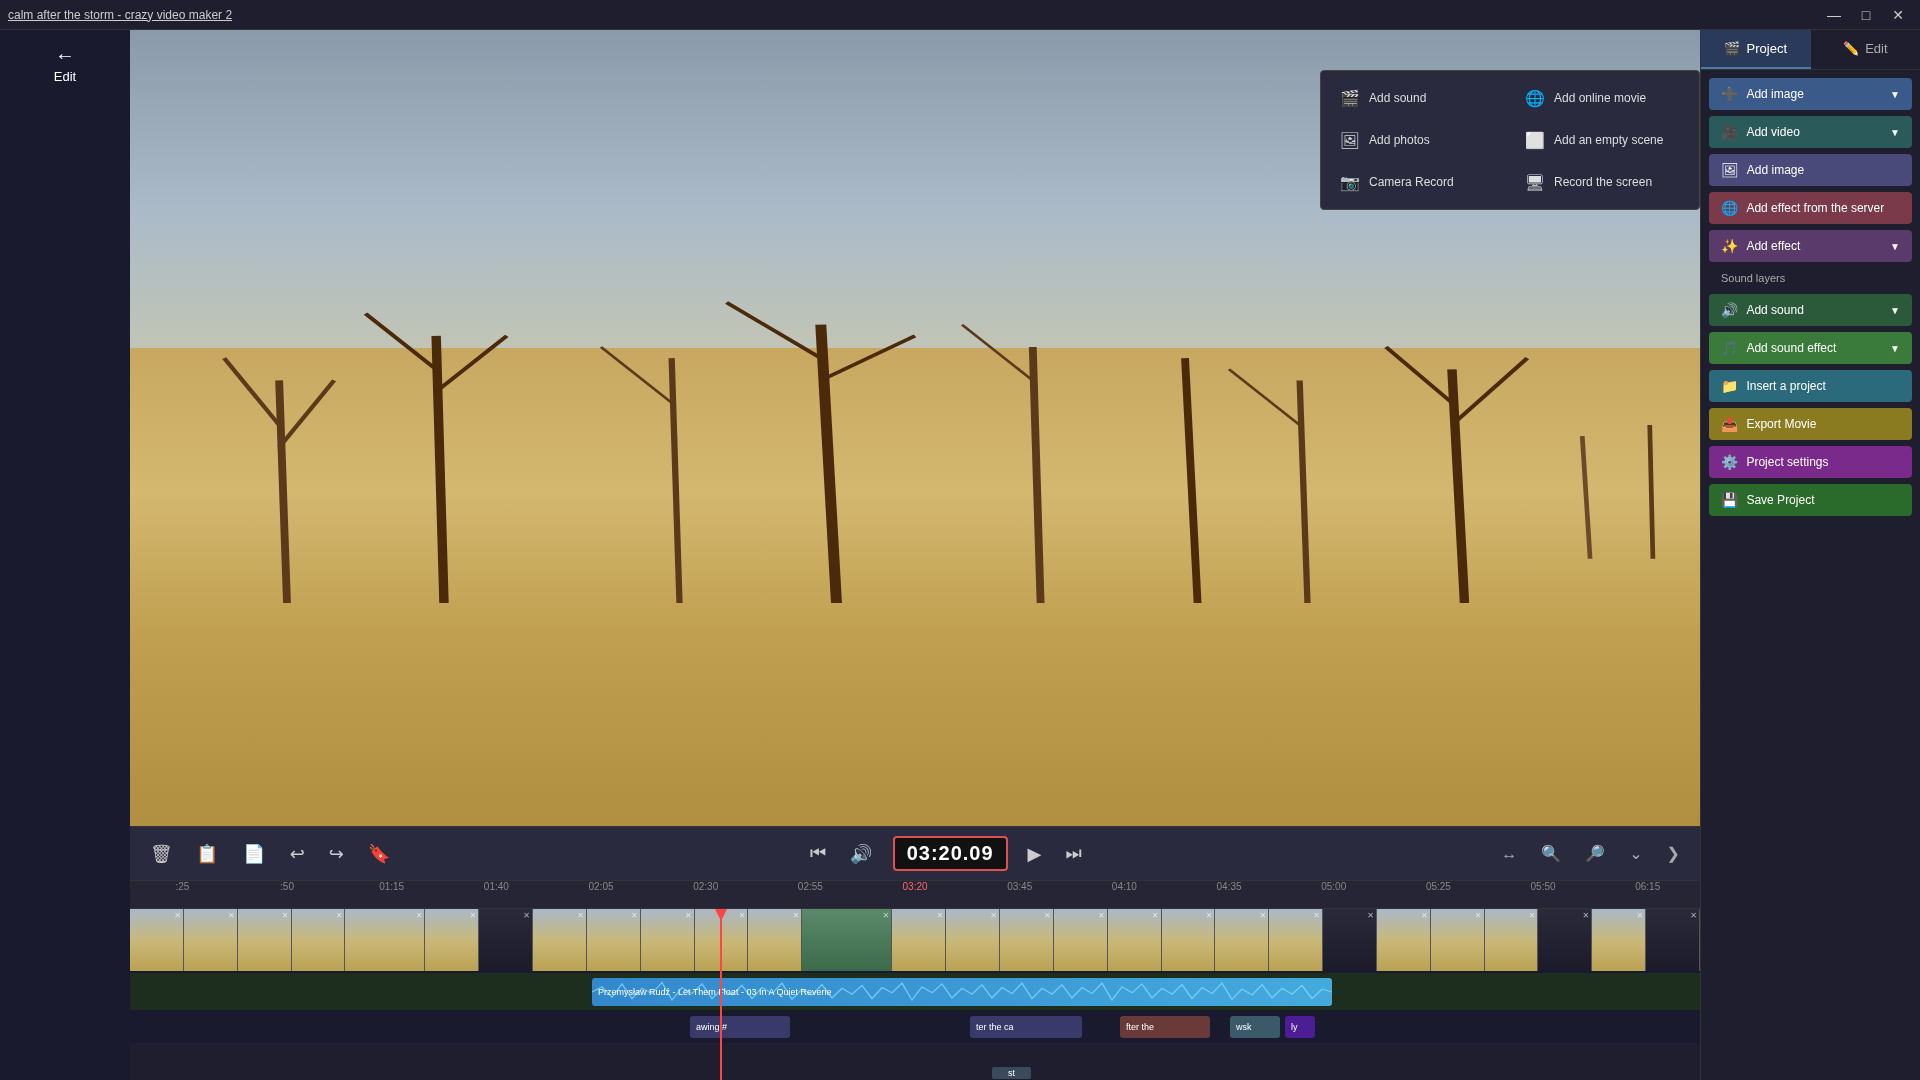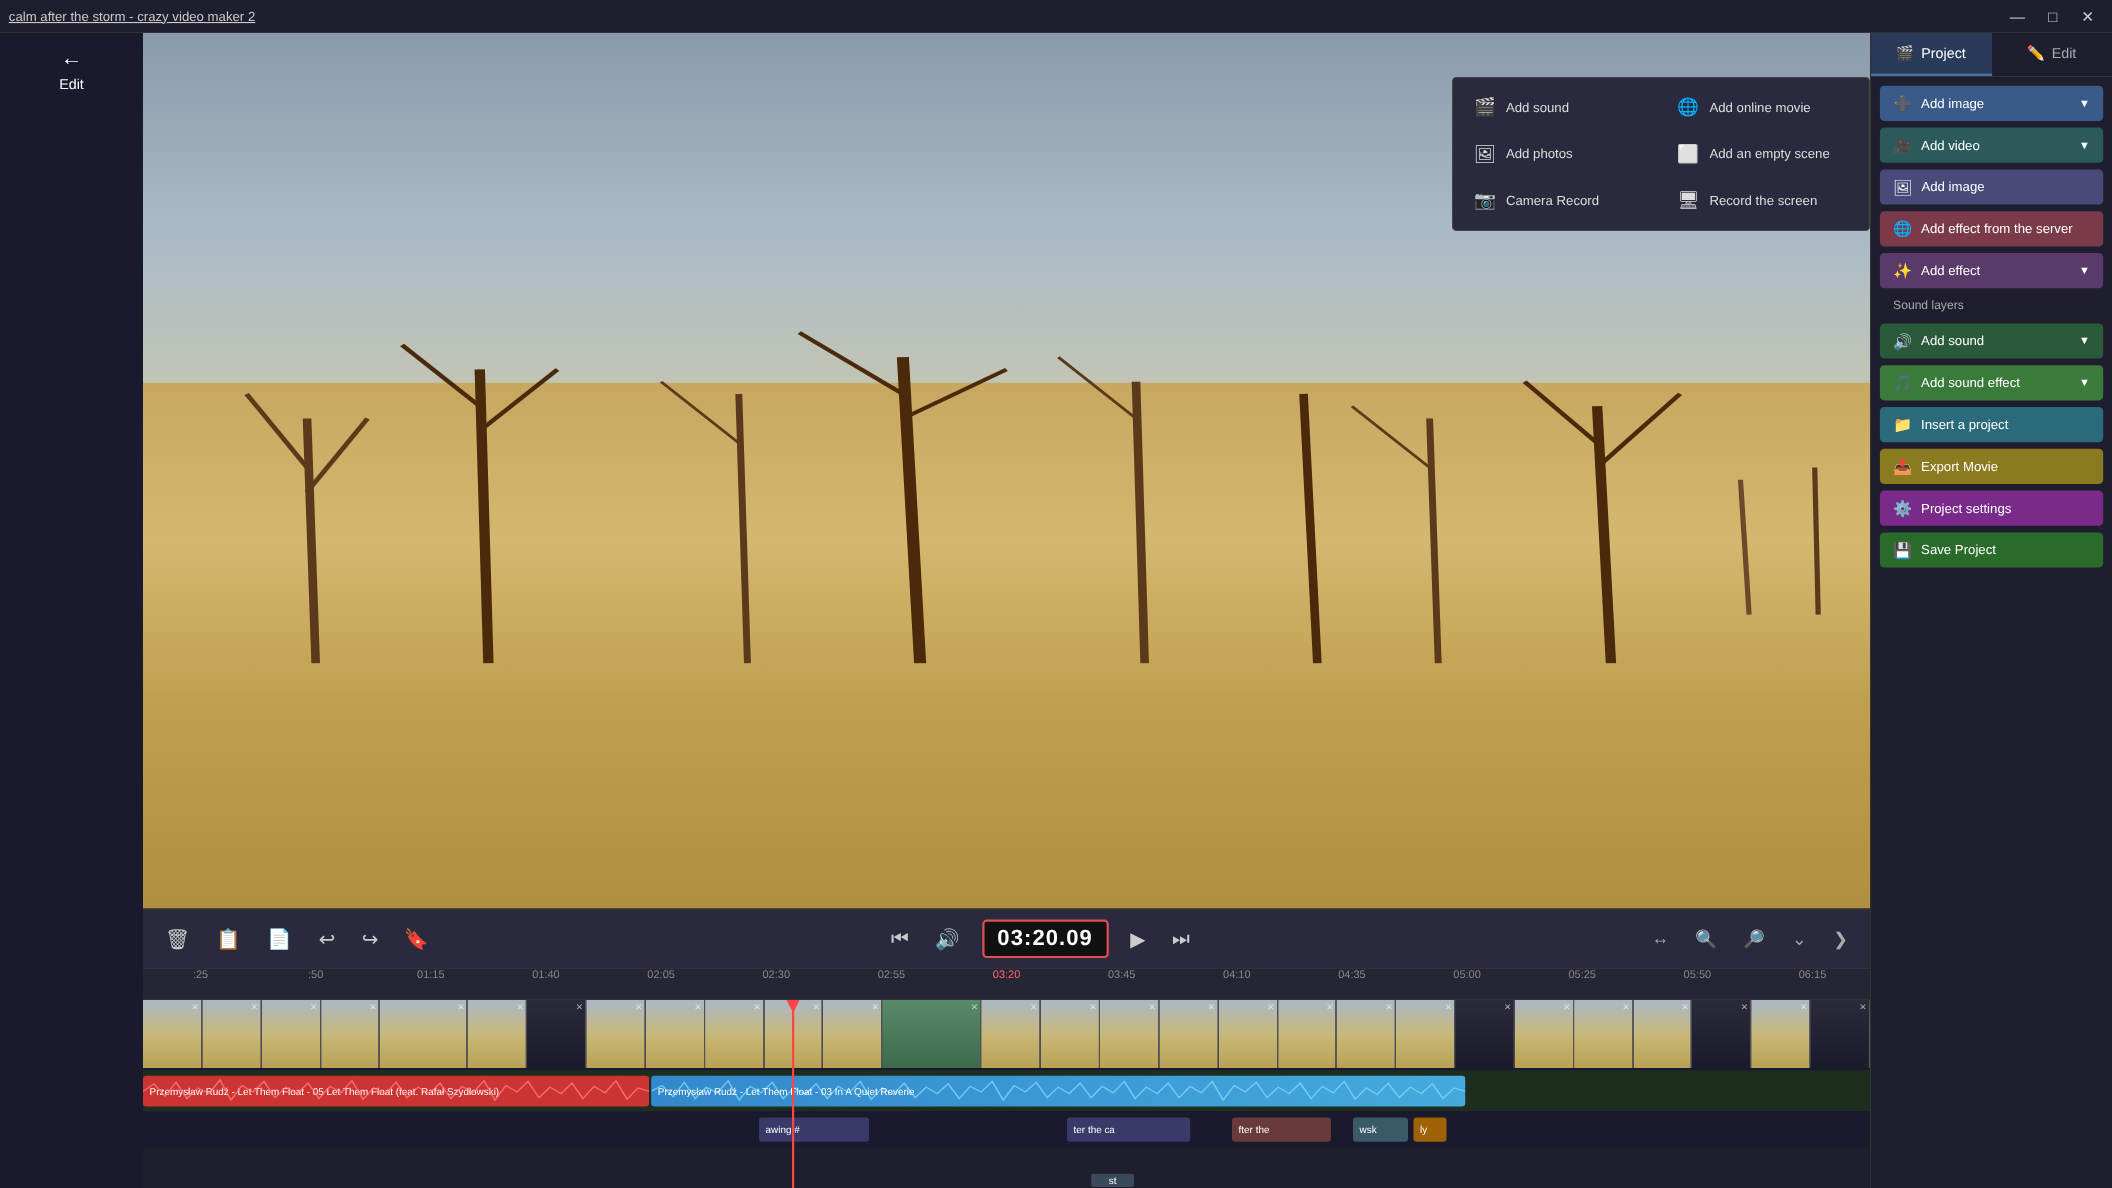--- a/index.html
+++ b/index.html
@@ -737,27 +737,20 @@
                 <div class="clip-thumb-inner">
                   <div class="clip-dark"></div>
                 </div>
                 <span class="clip-x">✕</span>
                 <span class="clip-num">14.45</span>
               </div>
           </div>
         </div>
 
         <div class="audio-track" style="height:38px;position:relative;">
-          <div class="audio-clip audio-clip-1">
-            <span>Przemysław Rudź - Let Them Float - 05 Let Them Float (feat. Rafał Szydłowski)</span>
-
-            <svg class="waveform-svg" viewBox="0 0 460 38" preserveAspectRatio="none">
-              <polyline points="0,19 10,10 20,25 30,8 40,28 50,15 60,22 70,5 80,30 90,12 100,20 110,7 120,27 130,14 140,22 150,9 160,28 170,13 180,21 190,6 200,29 210,15 220,23 230,8 240,27 250,14 260,22 270,9 280,28 290,13 300,21 310,6 320,30 330,12 340,20 350,7 360,27 370,14 380,22 390,9 400,28 410,13 420,21 430,6 440,29 450,15 460,19" fill="none" stroke="#ff8888" stroke-width="1.5"></polyline>
-            </svg>
-          </div>
           <div class="audio-clip audio-clip-2">
 
             <svg class="waveform-svg" viewBox="0 0 740 38" preserveAspectRatio="none">
               <polyline points="0,19 10,12 20,26 30,8 40,28 50,14 60,21 70,6 80,30 90,13 100,21 110,8 120,28 130,15 140,23 150,10 160,28 170,13 180,21 190,7 200,29 210,15 220,23 230,9 240,27 250,14 260,22 270,10 280,28 290,13 300,20 310,7 320,30 330,12 340,20 350,8 360,27 370,14 380,22 390,9 400,27 410,13 420,21 430,7 440,28 450,14 460,22 470,9 480,27 490,13 500,21 510,7 520,30 530,12 540,20 550,8 560,27 570,14 580,22 590,9 600,28 610,13 620,21 630,7 640,29 650,15 660,23 670,9 680,27 690,14 700,22 710,10 720,28 730,15 740,19" fill="none" stroke="#88ddff" stroke-width="1.5"></polyline>
             </svg>
             <span style="position:relative;z-index:1;">Przemysław Rudź - Let Them Float - 03 In A Quiet Reverie</span>
           </div>
         </div>
 
         <div class="subtitle-track">
@@ -766,21 +759,21 @@
           </div>
           <div class="subtitle-clip" style="left:840px;background:#3a3a6a;width:112px;">
             <span>ter the ca</span>
           </div>
           <div class="subtitle-clip" style="left:990px;background:#6a3a3a;width:90px;">
             <span>fter the</span>
           </div>
           <div class="subtitle-clip" style="left:1100px;background:#3a5a6a;width:50px;">
             <span>wsk</span>
           </div>
-          <div class="subtitle-clip" style="left:1155px;background:#a16207;width:30px;text-align:center;">
+          <div class="subtitle-clip" style="left:1155px;background:#4c1d95;width:30px;text-align:center;">
             <span>ly</span>
           </div>
         </div>
 
         <div style="position:absolute;bottom:2px;left:862px;background:#3a4a5a;padding:1px 16px;border-radius:2px;font-size:9px;color:#fff;z-index:5;">
           <span>st</span>
         </div>
       </div>
     </div>
 

